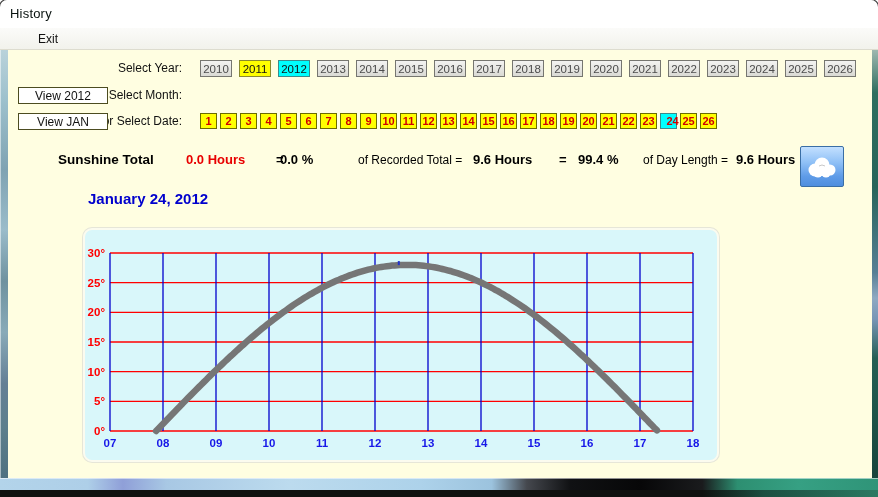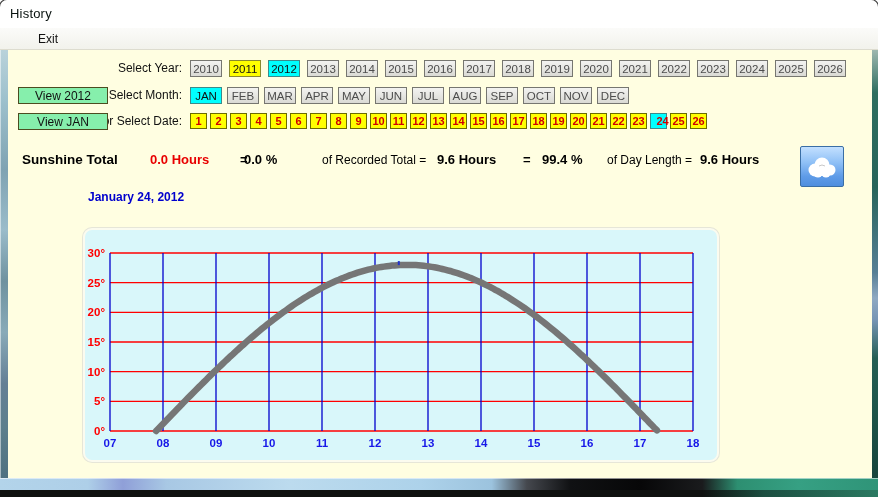--- a/index.html
+++ b/index.html
@@ -46,56 +46,56 @@
   }
   .border-bottom { flex:0 0 19px; display:flex; flex-direction:column; }
   .bb-glass {
     flex:0 0 12px;
     background:linear-gradient(90deg,#b3d4ea 0%,#aecfe8 10%,#8f9fd8 14%,#a8c8e4 19%,#bcdbee 33%,#add2ea 48%,#9cc3de 56%,#45484e 60%,#101113 65%,#070708 73%,#1a1b1d 80%,#2d8f71 84%,#36a083 91%,#2f9478 100%);
     box-shadow: inset 0 1px 0 rgba(255,255,255,.55);
   }
   .bb-dark { flex:1 1 auto; background:linear-gradient(90deg,#0f110f 0%,#0f110f 80%,#1c4f41 87%,#2b7a62 100%); }
   
   .client { flex:1 1 auto; position:relative; background:#fffee1; }
-  .sel-row { position:absolute; left:0; right:0; display:flex; align-items:flex-start; }
+  .sel-row { position:absolute; left:0; right:0; display:flex; align-items:flex-start;gap:10px; }
   .row-label { width:174px; text-align:right; font-size:12px; color:#111; line-height:17px; flex:0 0 174px; }
   .btn-strip { display:flex; margin-left:8px; }
   .strip-year { gap:7px; } .strip-month { gap:5px; } .strip-date { gap:3px; }
   .ui-btn {
     display:flex; align-items:center; justify-content:center;
     border:1px solid #767670; background:linear-gradient(#f3f3f1,#dadad4);
     color:#4c4c4c; font-size:11.5px; height:17px; cursor:pointer; user-select:none;
   }
   .btn-year { width:32px; }
   .btn-month { width:32px; }
   .btn-date { width:17px; height:16px; font-size:11px; font-weight:bold; color:#cf0000; background:#ffff00; border:1px solid #6b6b00; }
   .hl-yellow { background:#ffff00 !important; color:#111 !important; border-color:#8a8a30; }
   .hl-cyan   { background:#00ffff !important; border-color:#3d8a8a; }
   .btn-date.hl-cyan { color:#cf0000 !important;padding-left:8px; }
   .btn-year.hl-cyan, .btn-month.hl-cyan { color:#111 !important; }
   .view-btn {
     position:absolute; left:10px; width:90px; height:17px;
-    background:#86efac; border:1px solid #4c4c20; font-size:12px; color:#111;
+    background:#ffffff; border:1px solid #4c4c20; font-size:12px; color:#111;
     display:flex; align-items:center; justify-content:center; cursor:pointer;
   }
   
   .summary { position:absolute; left:0; top:100px; height:20px; width:100%; }
-  .summary span { position:absolute; top:0; line-height:20px; white-space:nowrap; }
+  .summary span { position:absolute; top:0; line-height:20px; white-space:nowrap;margin-left:36px; }
   .sm-b { font-weight:bold; font-size:13px; color:#000; }
   .sm-t { font-weight:bold; font-size:13.5px; color:#000; }
   .sm-r { font-weight:bold; font-size:13px; color:#e80000; }
   .sm-n { font-size:12px; color:#000; }
   .cloud-btn {
     position:absolute; left:792px; top:96px; width:44px; height:41px;
     border:1px solid #3a6ea5; border-radius:2px; cursor:pointer;
     background:linear-gradient(180deg,#c3e0ff 0%,#8fc0f6 40%,#5f9ce8 75%,#4f8ede 100%);
     display:flex; align-items:center; justify-content:center;
   }
   
-  .chart-heading { position:absolute; left:80px; top:140px; font-size:12px; font-weight:bold; color:#0000cd; }
+  .chart-heading { position:absolute; left:80px; top:140px; font-size:15px; font-weight:bold; color:#0000cd; }
   .chart-panel {
     position:absolute; left:75px; top:178px; width:636px; height:234px;
     background:#d9f7fa; border:2px solid #fbfbef; border-radius:9px;
     box-shadow:0 0 0 1px #e6e6d8;
   }
   .chart-panel svg { display:block; }
 </style>
 </head>
 <body>
 
@@ -132,34 +132,20 @@
             <div class="ui-btn btn-year">2023</div>
             <div class="ui-btn btn-year">2024</div>
             <div class="ui-btn btn-year">2025</div>
             <div class="ui-btn btn-year">2026</div>
           </div>
       </div>
 
       <div class="sel-row" style="top:37px;">
         <div class="view-btn" style="top:0;">View 2012</div>
         <div class="row-label">or Select Month:</div>
-        <div class="btn-strip strip-month" id="month-buttons">
-            <div class="ui-btn btn-month hl-cyan">JAN</div>
-            <div class="ui-btn btn-month">FEB</div>
-            <div class="ui-btn btn-month">MAR</div>
-            <div class="ui-btn btn-month">APR</div>
-            <div class="ui-btn btn-month">MAY</div>
-            <div class="ui-btn btn-month">JUN</div>
-            <div class="ui-btn btn-month">JUL</div>
-            <div class="ui-btn btn-month">AUG</div>
-            <div class="ui-btn btn-month">SEP</div>
-            <div class="ui-btn btn-month">OCT</div>
-            <div class="ui-btn btn-month">NOV</div>
-            <div class="ui-btn btn-month">DEC</div>
-          </div>
       </div>
 
       <div class="sel-row" style="top:63px;">
         <div class="view-btn" style="top:0;">View JAN</div>
         <div class="row-label">or Select Date:</div>
         <div class="btn-strip strip-date" id="date-buttons">
             <div class="ui-btn btn-date">1</div>
             <div class="ui-btn btn-date">2</div>
             <div class="ui-btn btn-date">3</div>
             <div class="ui-btn btn-date">4</div>

